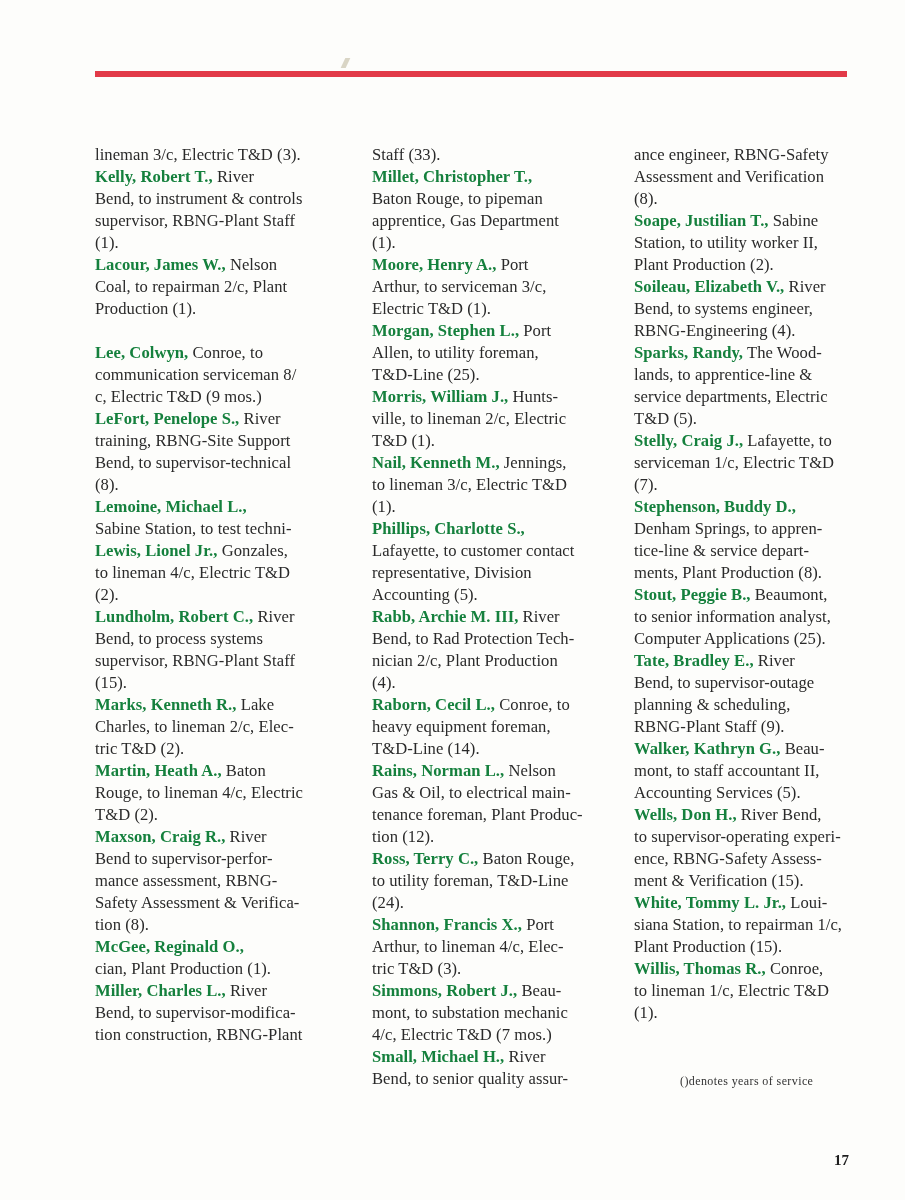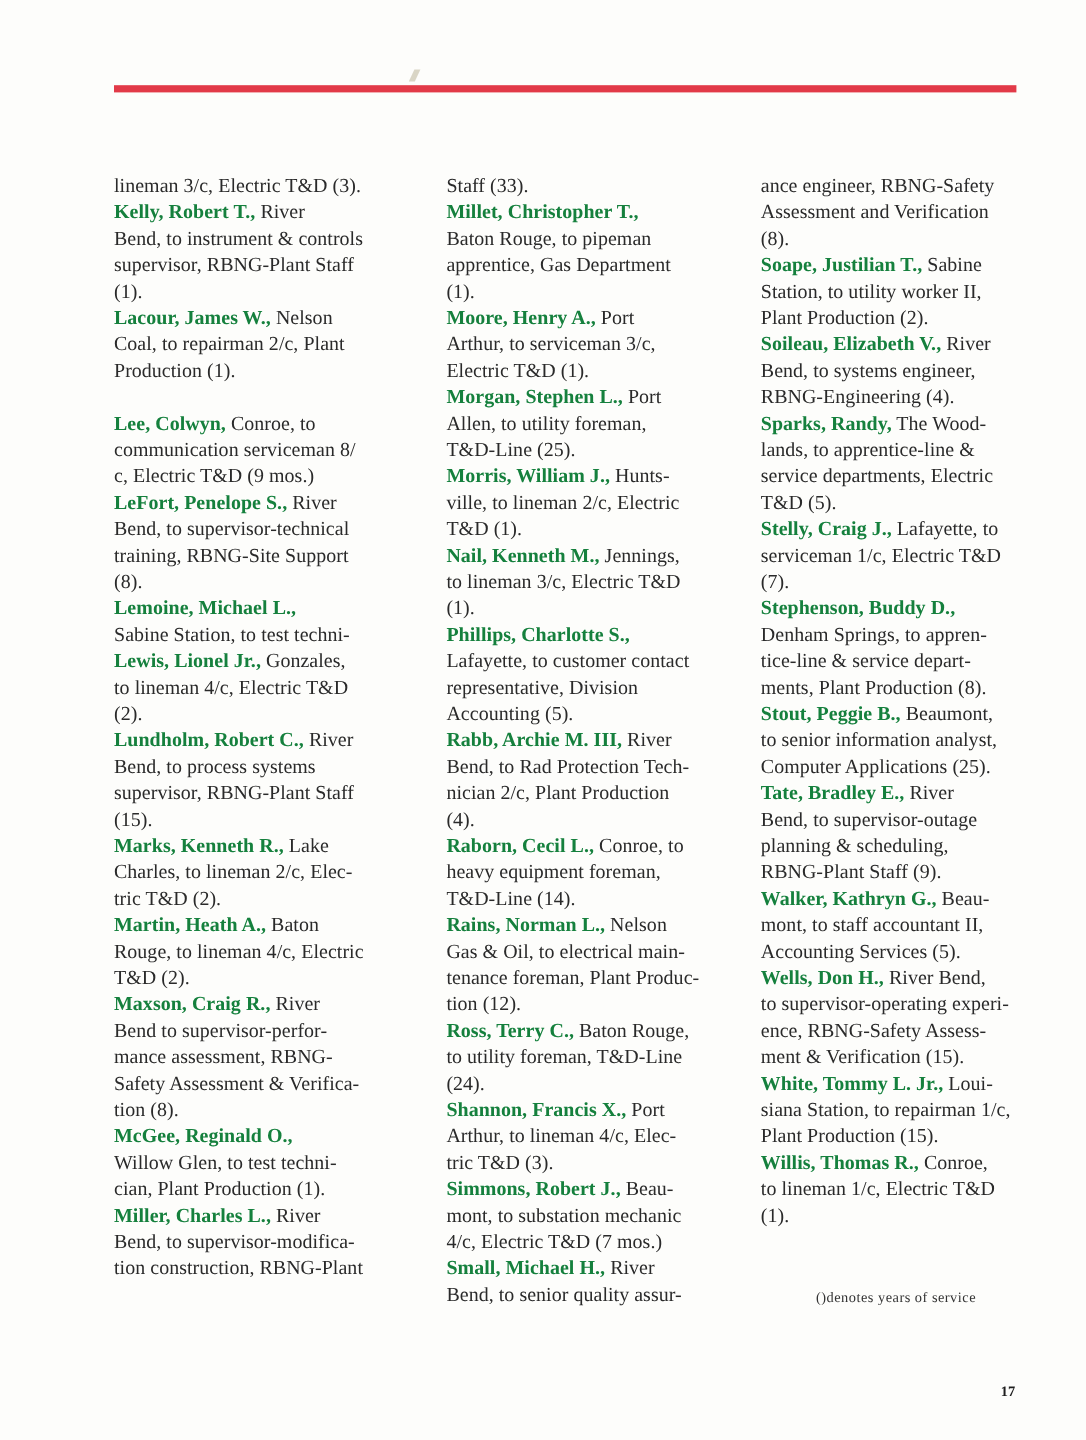--- a/index.html
+++ b/index.html
@@ -26,21 +26,21 @@
   .col3 { left: 634px; }
   .line { white-space: nowrap; display: block; height: 22px; }
   .line b { font-weight: bold; color: #15803d; }
   .gap { height: 22px; display: block; }
   .footnote {
     position: absolute; left: 680px; top: 1074px;
     font-size: 12px; color: #333; letter-spacing: 0.4px;
   }
   .page-number {
     position: absolute; left: 834px; top: 1152px;
-    font-size: 12px; font-weight: bold; color: #1e1e1e;
+    font-size: 15px; font-weight: bold; color: #1e1e1e;
   }
 </style>
 </head>
 <body>
 
 <div class="rule" style="background: rgb(226, 58, 72);"></div>
 <div class="mark"></div>
 
 <div class="col col1">
     <span class="line"><span>lineman 3/c, Electric T&amp;D (3).</span></span>
@@ -49,22 +49,22 @@
     <span class="line"><span>supervisor, RBNG-Plant Staff</span></span>
     <span class="line"><span>(1).</span></span>
     <span class="line"><b>Lacour, James W.,</b><span> Nelson</span></span>
     <span class="line"><span>Coal, to repairman 2/c, Plant</span></span>
     <span class="line"><span>Production (1).</span></span>
     <span class="gap"></span>
     <span class="line"><b>Lee, Colwyn,</b><span> Conroe, to</span></span>
     <span class="line"><span>communication serviceman 8/</span></span>
     <span class="line"><span>c, Electric T&amp;D (9 mos.)</span></span>
     <span class="line"><b>LeFort, Penelope S.,</b><span> River</span></span>
+    <span class="line"><span>training, RBNG-Site Support</span></span>
     <span class="line"><span>Bend, to supervisor-technical</span></span>
-    <span class="line"><span>training, RBNG-Site Support</span></span>
     <span class="line"><span>(8).</span></span>
     <span class="line"><b>Lemoine, Michael L.,</b><span></span></span>
     <span class="line"><span>Sabine Station, to test techni-</span></span>
     <span class="line"><b>Lewis, Lionel Jr.,</b><span> Gonzales,</span></span>
     <span class="line"><span>to lineman 4/c, Electric T&amp;D</span></span>
     <span class="line"><span>(2).</span></span>
     <span class="line"><b>Lundholm, Robert C.,</b><span> River</span></span>
     <span class="line"><span>Bend, to process systems</span></span>
     <span class="line"><span>supervisor, RBNG-Plant Staff</span></span>
     <span class="line"><span>(15).</span></span>
@@ -73,21 +73,20 @@
     <span class="line"><span>tric T&amp;D (2).</span></span>
     <span class="line"><b>Martin, Heath A.,</b><span> Baton</span></span>
     <span class="line"><span>Rouge, to lineman 4/c, Electric</span></span>
     <span class="line"><span>T&amp;D (2).</span></span>
     <span class="line"><b>Maxson, Craig R.,</b><span> River</span></span>
     <span class="line"><span>Bend to supervisor-perfor-</span></span>
     <span class="line"><span>mance assessment, RBNG-</span></span>
     <span class="line"><span>Safety Assessment &amp; Verifica-</span></span>
     <span class="line"><span>tion (8).</span></span>
     <span class="line"><b>McGee, Reginald O.,</b><span></span></span>
-    <span class="line"><span>Willow Glen, to test techni-</span></span>
     <span class="line"><span>cian, Plant Production (1).</span></span>
     <span class="line"><b>Miller, Charles L.,</b><span> River</span></span>
     <span class="line"><span>Bend, to supervisor-modifica-</span></span>
     <span class="line"><span>tion construction, RBNG-Plant</span></span>
   </div>
 <div class="col col2">
     <span class="line"><span>Staff (33).</span></span>
     <span class="line"><b>Millet, Christopher T.,</b><span></span></span>
     <span class="line"><span>Baton Rouge, to pipeman</span></span>
     <span class="line"><span>apprentice, Gas Department</span></span>

